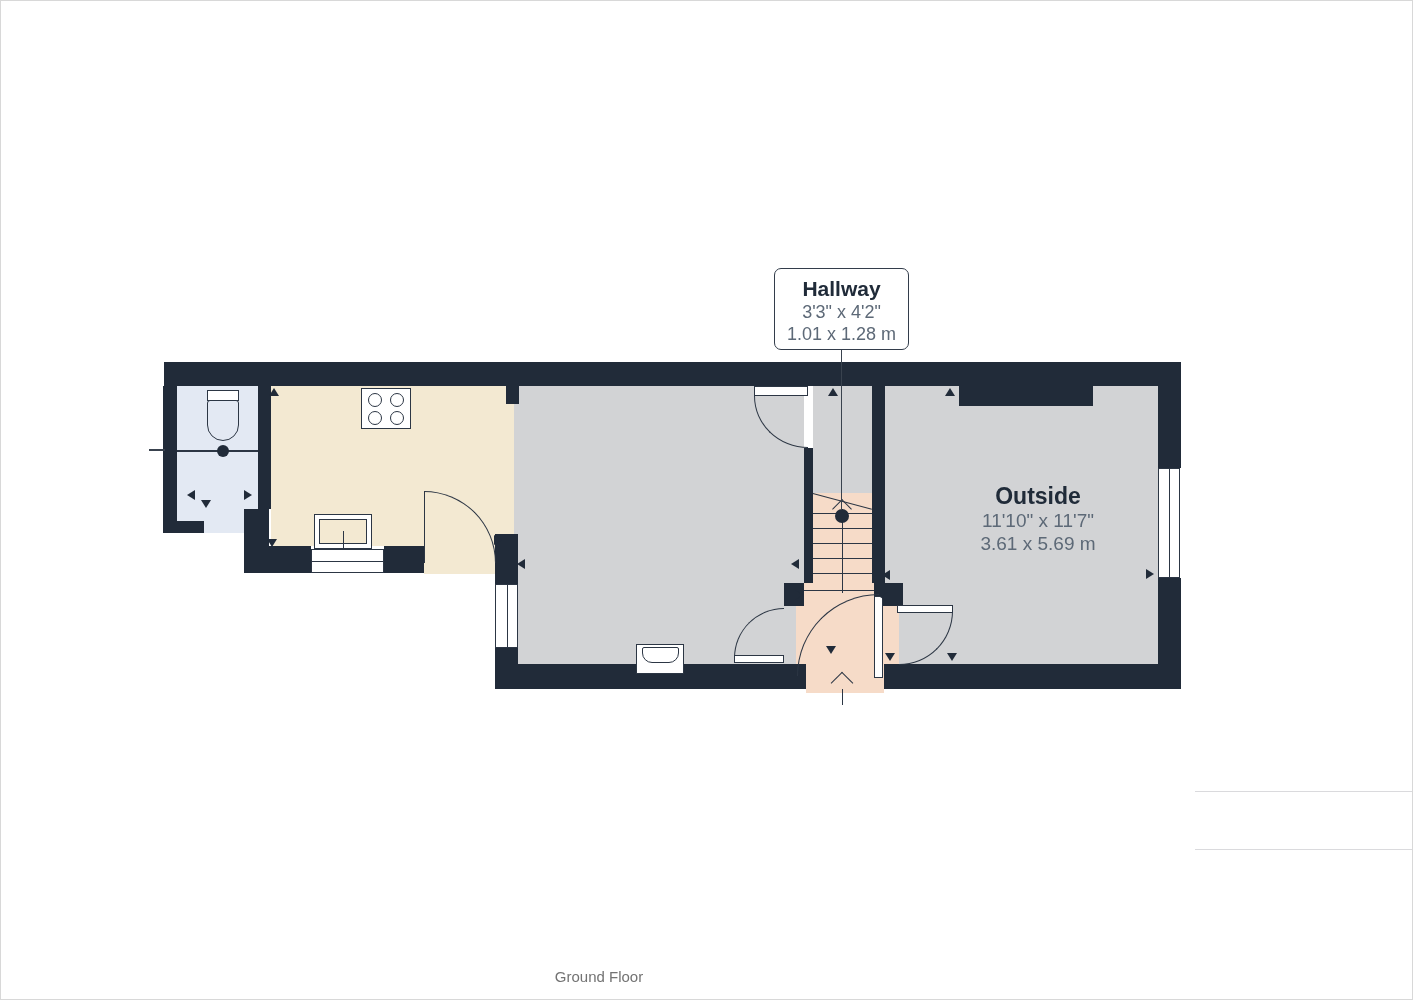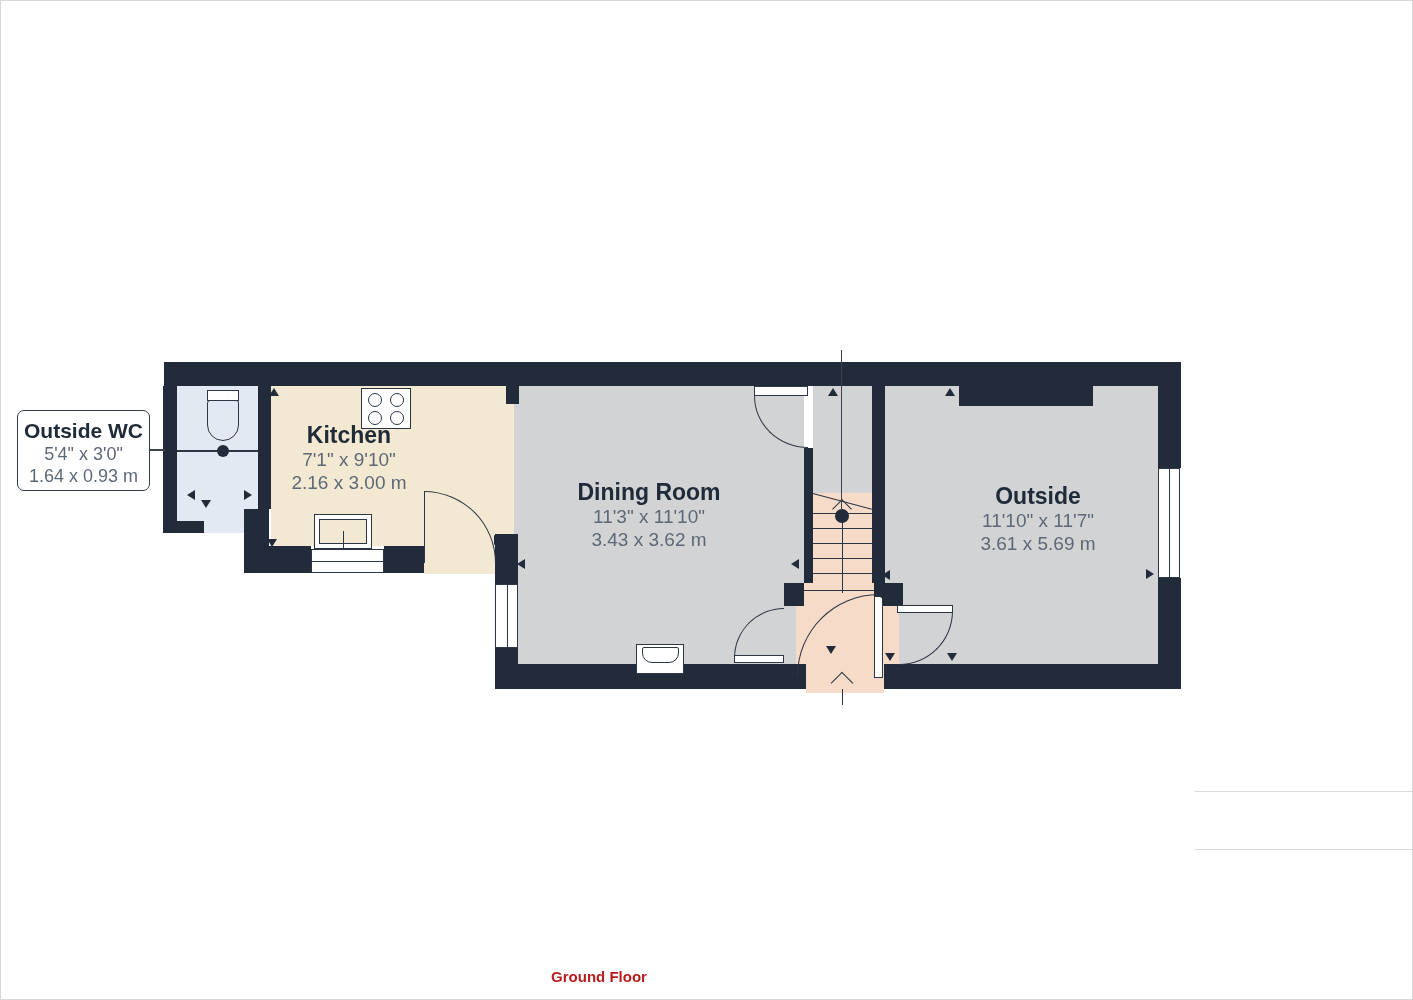--- a/index.html
+++ b/index.html
@@ -42,21 +42,21 @@
   .lbox .d{font-size:18px;line-height:22px;color:#5d6977;}
   .leader{position:absolute;background:#39424e;}
   .chev{position:absolute;border-left:1.5px solid #2c3644;border-top:1.5px solid #2c3644;transform:rotate(45deg);}
   .diag{position:absolute;height:0;border-top:1.5px solid #2c3644;transform-origin:0 0;}
   .dot{position:absolute;background:#212b39;border-radius:50%;}
   
   #sidebar{position:absolute;left:1193px;top:0;width:220px;height:1000px;background:#fff;}
   .vsep{position:absolute;left:1193px;top:0;width:1px;height:1000px;background:#dadadd;}
   .hsep{position:absolute;background:#dadadd;height:1px;}
   #floor-label{position:absolute;left:448px;top:967px;width:300px;text-align:center;
-               font-size:15px;font-weight:bold;color:#b91c1c;}
+               font-size:15px;font-weight:normal;color:#737373;}
 </style>
 </head>
 <body>
 
 <div id="canvas">
 
   <div class="f wcf" style="left:176px;top:385px;width:81px;height:123px"></div>
   <div class="f wcf" style="left:176px;top:508px;width:67px;height:12px"></div>
   <div class="f wcf" style="left:203px;top:520px;width:40px;height:12px"></div>
   <div class="f kit" style="left:270px;top:385px;width:245px;height:160px"></div>
@@ -160,44 +160,34 @@
   <div class="ar dn" style="left:825px;top:645px"></div>
   <div class="ar lf" style="left:790px;top:558px"></div>
   <div class="ar rt" style="left:794px;top:589px"></div>
   <div class="ar lf" style="left:879px;top:591px"></div>
   <div class="ar lf" style="left:881px;top:569px"></div>
   <div class="ar up" style="left:944px;top:387px"></div>
   <div class="ar rt" style="left:1145px;top:568px"></div>
   <div class="ar dn" style="left:946px;top:652px"></div>
   <div class="ar dn" style="left:884px;top:652px"></div>
 
-  <div class="rlabel" style="left:248px;top:421px;width:200px">
-    <div class="t">Kitchen</div>
-    <div class="d">7'1" x 9'10"</div>
-    <div class="d">2.16 x 3.00 m</div>
-  </div>
-  <div class="rlabel" style="left:548px;top:478px;width:200px">
-    <div class="t">Dining Room</div>
-    <div class="d">11'3" x 11'10"</div>
-    <div class="d">3.43 x 3.62 m</div>
-  </div>
   <div class="rlabel" style="left:937px;top:482px;width:200px">
     <div class="t">Outside</div>
     <div class="d">11'10" x 11'7"</div>
     <div class="d">3.61 x 5.69 m</div>
   </div>
 
   <div class="leader" style="left:148px;top:448px;width:16px;height:1.5px"></div>
-  <div class="lbox" style="left:16px;top:409px;width:133px;height:81px">
-    <div class="t">Outside WC</div>
-    <div class="d">5'4" x 3'0"</div>
-    <div class="d">1.64 x 0.93 m</div>
-  </div>
 
   <div class="leader" style="left:840px;top:349px;width:1.2px;height:160px"></div>
+  <div class="lbox" style="left:773px;top:267px;width:135px;height:82px">
+    <div class="t">Hallway</div>
+    <div class="d">3'3" x 4'2"</div>
+    <div class="d">1.01 x 1.28 m</div>
+  </div>
 
   <div id="floor-label">Ground Floor</div>
 
   <div class="vsep"></div>
   <div id="sidebar">
 
     <div class="hsep" style="left:1px;top:790px;width:219px;position:absolute"></div>
 
     <div class="hsep" style="left:1px;top:848px;width:219px;position:absolute"></div>
 

